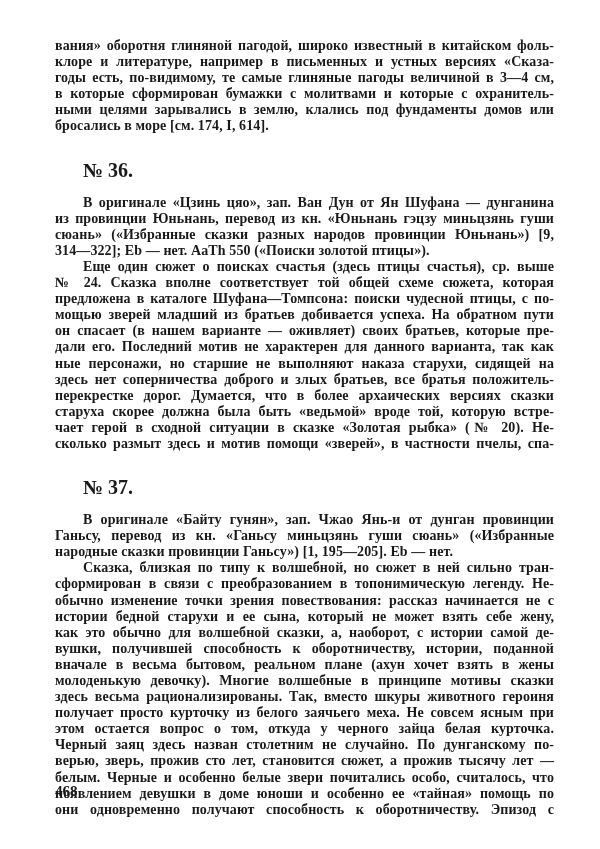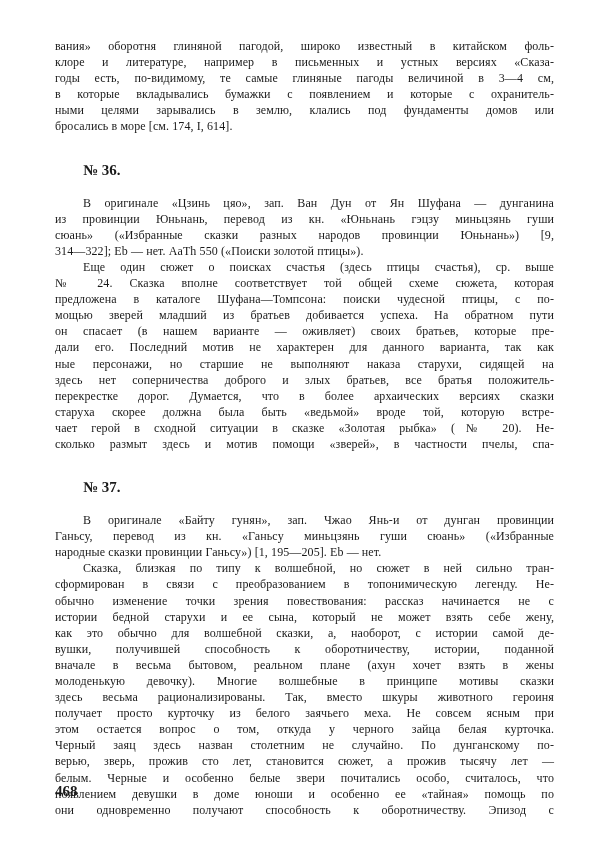--- a/index.html
+++ b/index.html
@@ -18,36 +18,36 @@
     .page {
       position: absolute;
       left: 55px;
       top: 38px;
       width: 499px;
     }
     .line {
       display: block;
       height: 16.1px;
       line-height: 16.1px;
-      font-size: 12px;
+      font-size: 14px;
       white-space: nowrap;
       text-align: justify;
       text-align-last: justify;
       letter-spacing: 0.1px;
-      font-weight: normal;
+      font-weight: bold;
     }
     .line.last {
       text-align-last: left;
     }
     .line.indent {
       padding-left: 28px;
     }
     .heading {
       display: block;
-      font-size: 15px;
+      font-size: 20px;
       font-weight: bold;
       padding-left: 28px;
       height: 18px;
       line-height: 18px;
     }
     .gap-before-heading { height: 26px; }
     .gap-after-heading { height: 16px; }
     .page-number {
       position: absolute;
       left: 55px;
@@ -59,21 +59,21 @@
   </style>
 </head>
 <body>
 
 <div class="page">
 
   <div>
     <span class="line">вания» оборотня глиняной пагодой, широко известный в китайском фоль-</span>
     <span class="line">клоре и литературе, например в письменных и устных версиях «Сказа-</span>
     <span class="line">годы есть, по-видимому, те самые глиняные пагоды величиной в 3—4 см,</span>
-    <span class="line">в которые вкладывались бумажки с появлением и которые с охранитель-</span>
+    <span class="line">в которые сформирован бумажки с молитвами и которые с охранитель-</span>
     <span class="line">ными целями зарывались в землю, клались под фундаменты домов или</span>
     <span class="line last">бросались в море [см. 174, I, 614].</span>
   </div>
 
   <div class="gap-before-heading"></div>
 
   <div>
     <span class="heading">№ 36.</span>
     <div class="gap-after-heading"></div>
     <div>

